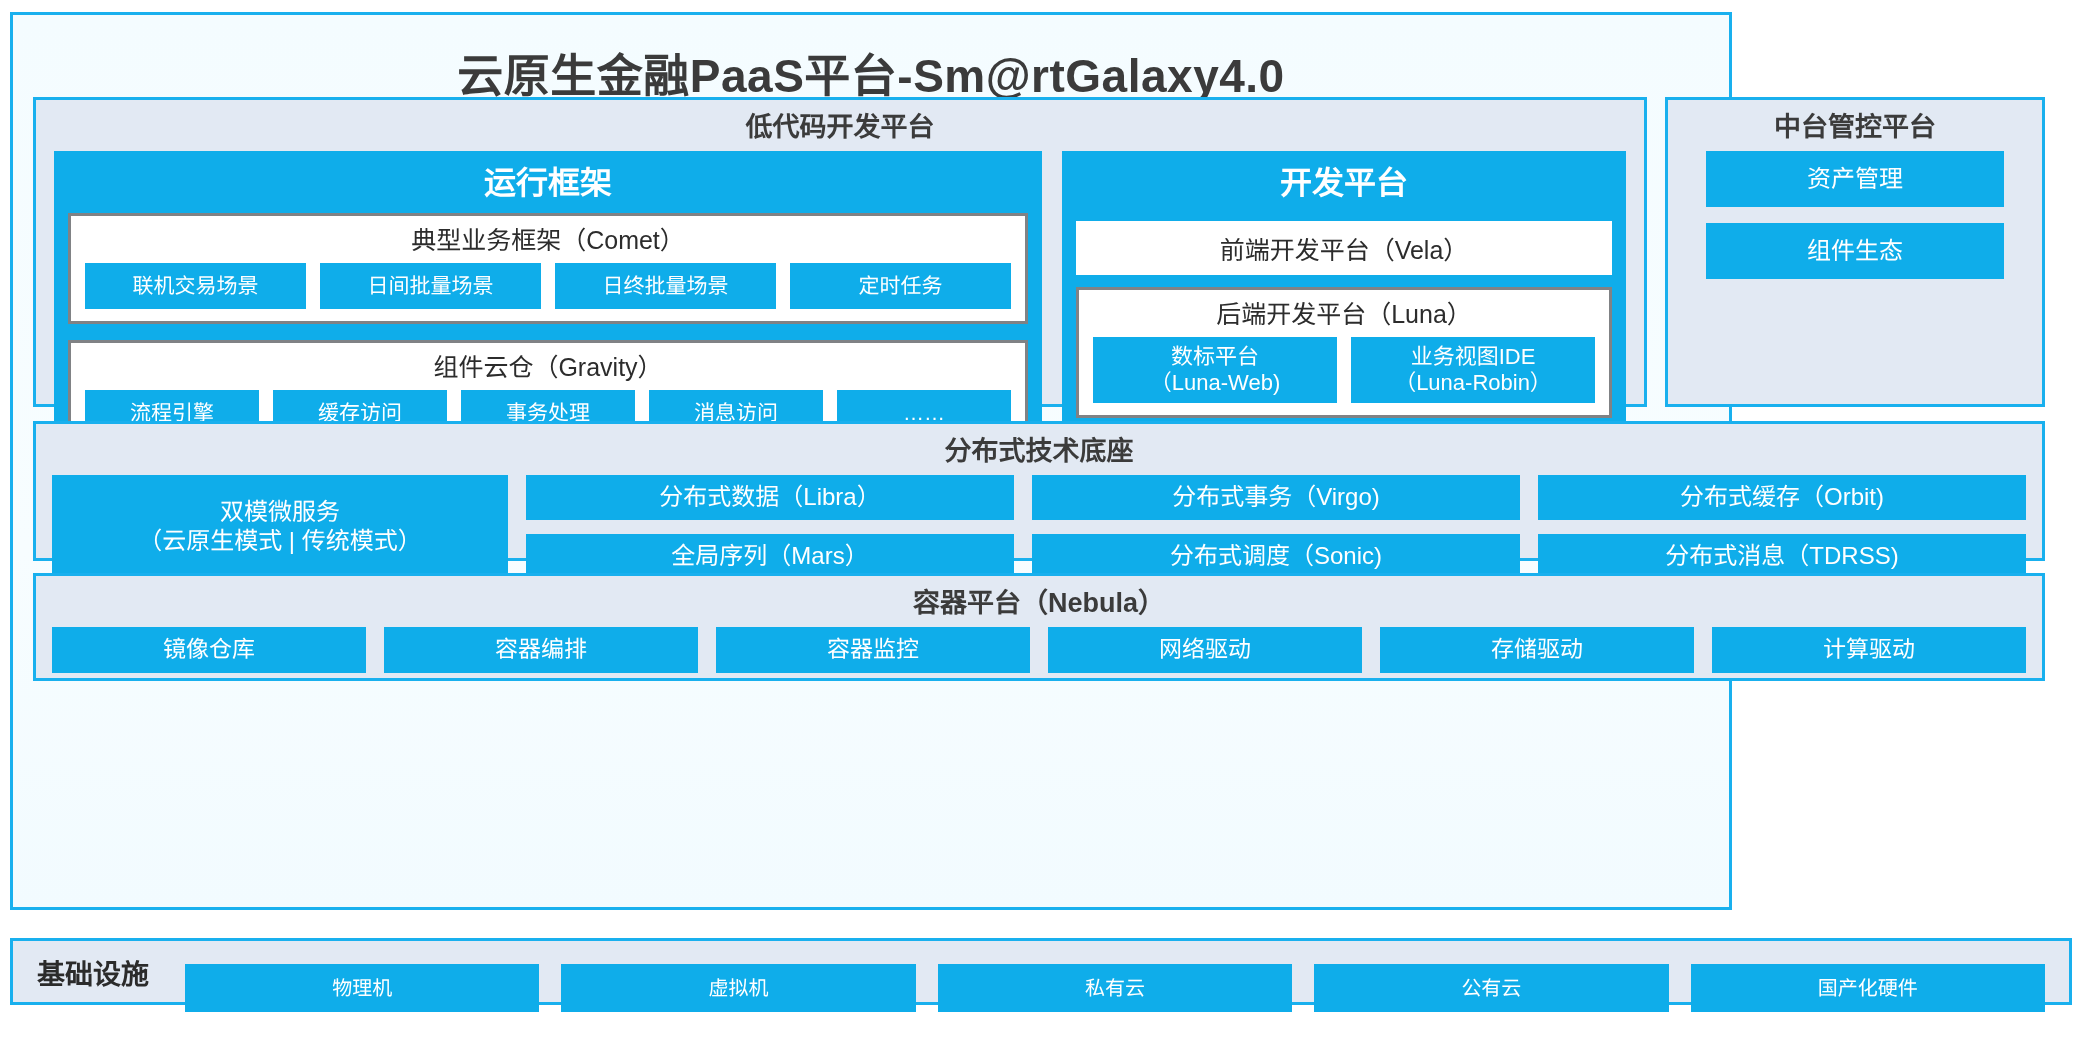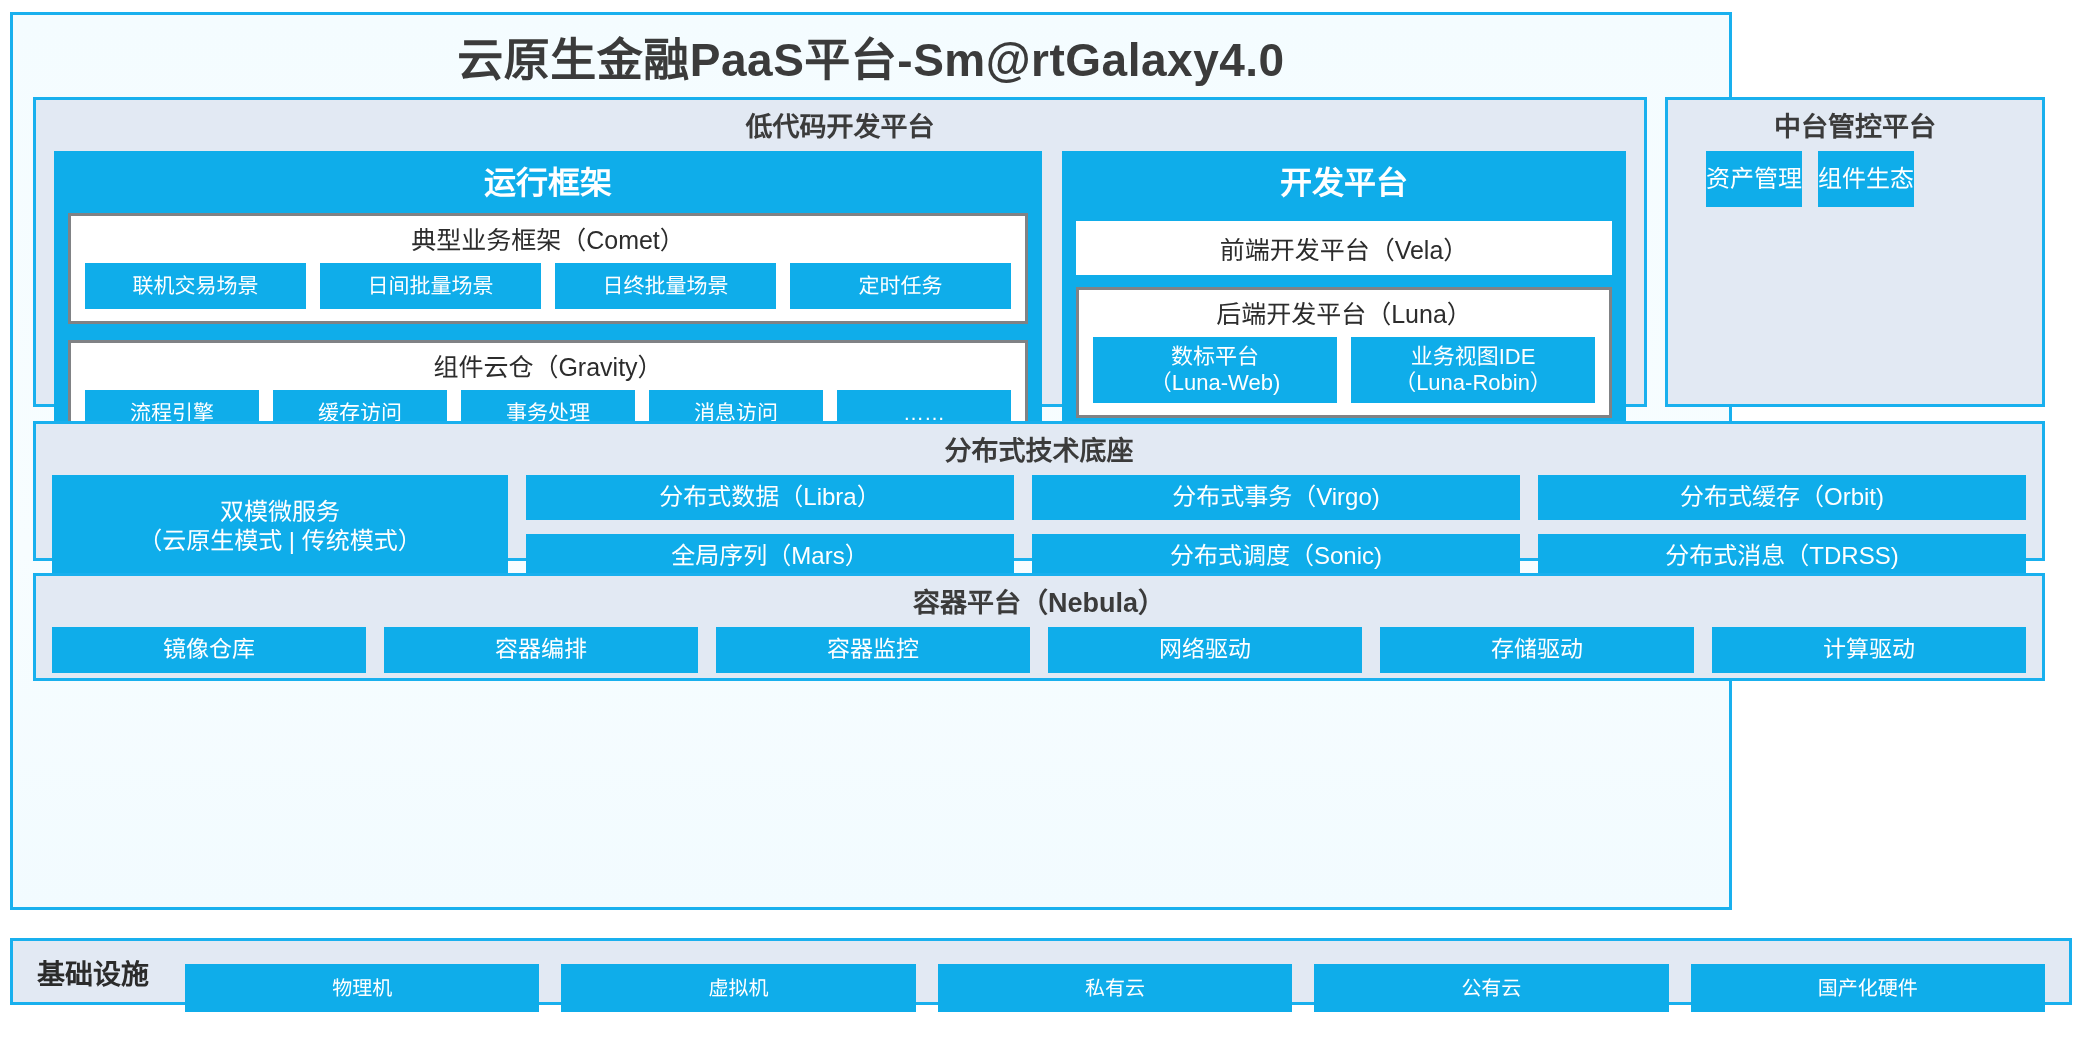--- a/index.html
+++ b/index.html
@@ -27,21 +27,21 @@
   }
 
   
   .outer-frame {
     position: relative;
     box-sizing: border-box;
     border: 3px solid #19B0EE;
     background: linear-gradient(180deg, #f4fcff 0%, #f7fdff 60%, #f2fbff 100%);
     width: 1722px;
     height: 898px;
-    padding: 0;
+    padding: 16px;
   }
 
   .main-title {
     text-align: center;
     color: #3b3b3b;
     font-size: 46px;
     font-weight: 700;
     letter-spacing: 0.5px;
     line-height: 1;
     padding-top: 22px;
@@ -175,20 +175,21 @@
   .luna-row {
     display: flex;
     gap: 14px;
     padding: 0 14px 12px 14px;
   }
   .luna-row .chip { flex: 1; height: 66px; font-size: 22px; }
 
   
   .control-list {
     display: flex;
+    flex-direction: column;
     gap: 16px;
     padding: 0 38px;
   }
   .control-list .chip { height: 56px; font-size: 24px; }
 
   
   .dist-body {
     display: flex;
     gap: 18px;
     padding: 0 16px 12px 16px;

